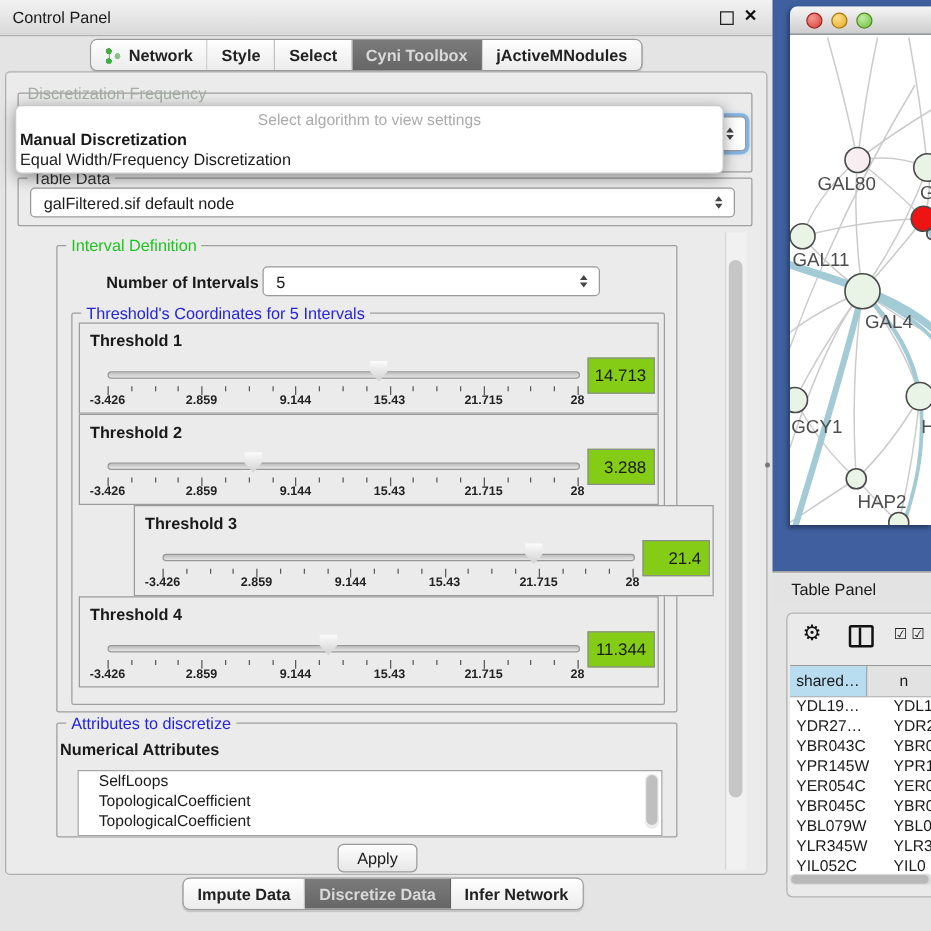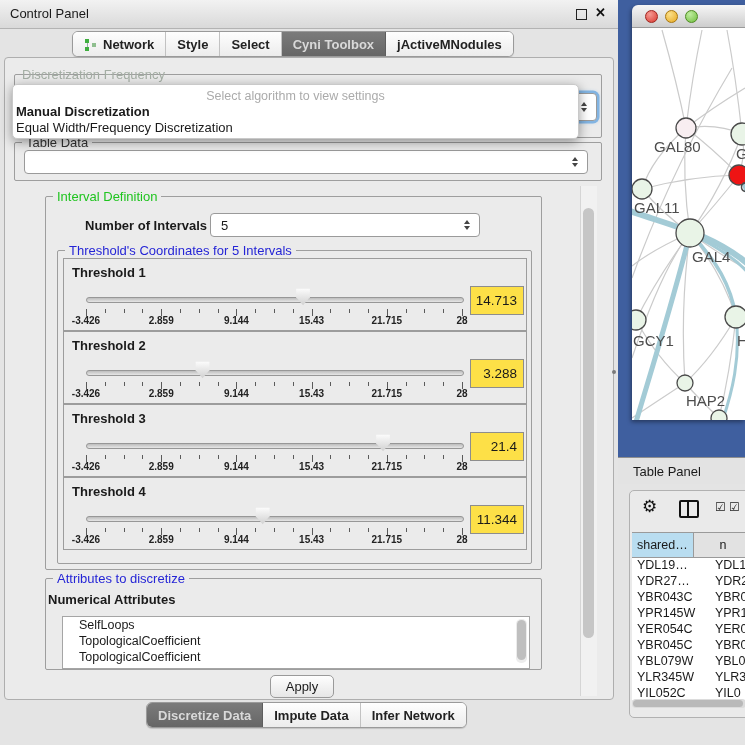--- a/index.html
+++ b/index.html
@@ -49,21 +49,21 @@
   #algo-faded-title{left:22px;top:67px;font-size:13px;color:#a4aea4;z-index:1;}
 
   .tbox{position:absolute;left:63px;width:462px;height:71px;border:1px solid #9c9c9c;background:#ebebeb;}
   .tbox .lbl{position:absolute;left:8px;top:6px;font-size:13px;font-weight:bold;}
   .track{position:absolute;left:22px;top:38px;width:376px;height:4px;border:1px solid #979797;
     border-radius:3px;background:linear-gradient(#bdbdbd,#e6e6e6);}
   .thumb{position:absolute;top:29px;width:15px;height:18px;background:linear-gradient(#fdfdfd,#cfcfcf);
     clip-path:polygon(4% 4%,96% 4%,96% 52%,50% 96%,4% 52%);filter:drop-shadow(0 0 1px #787878);}
   .tick{position:absolute;width:1px;background:#5a5a5a;}
   .ticklab{position:absolute;top:56px;transform:translateX(-50%);font-size:10px;font-weight:bold;color:#222;}
-  .valbox{position:absolute;left:406px;top:27px;width:54px;height:29px;background:#fde047;border:1px solid #8d8d8d;
+  .valbox{position:absolute;left:406px;top:27px;width:54px;height:29px;background:#84cc16;border:1px solid #8d8d8d;
     display:flex;align-items:center;justify-content:flex-end;padding-right:6px;box-sizing:border-box;font-size:13.5px;}
 
   #attr-list{left:62px;top:616px;width:466px;height:51px;background:#fff;border:1px solid #a5a5a5;overflow:hidden;}
   #attr-list .item{padding:1px 0 1px 16px;font-size:12.5px;}
   #attr-scroll{position:absolute;right:2px;top:2px;width:11px;height:44px;background:#ececec;border-radius:5px;}
   #attr-scroll i{position:absolute;left:1px;top:1px;width:9px;height:40px;background:#bfbfbf;border-radius:5px;}
 
   .push-btn{position:absolute;background:linear-gradient(#fefefe,#e6e6e6);border:1px solid #9a9a9a;
     border-radius:5px;font-size:13px;display:flex;align-items:center;justify-content:center;}
 
@@ -145,20 +145,21 @@
   <div class="abs" id="algo-popup">
     <div class="ph">Select algorithm to view settings</div>
     <div class="it1">Manual Discretization</div>
     <div class="it2">Equal Width/Frequency Discretization</div>
   </div>
 
   <div class="abs group" style="left:14px;top:142px;width:586px;height:37px;">
     <span class="gtitle" style="color:#333;">Table Data</span>
   </div>
   <div class="abs combo" style="left:24px;top:150px;width:564px;height:24px;">
+    <span>galFiltered.sif default node</span>
     <span class="stepper">
         <i class="up"></i>
         <i class="dn"></i>
       </span>
   </div>
 
   <div class="abs group" style="left:45px;top:196px;width:495px;height:372px;">
     <span class="gtitle green">Interval Definition</span>
   </div>
   <div class="abs" style="left:85px;top:218px;font-size:13px;font-weight:bold;">Number of Intervals</div>
@@ -233,21 +234,21 @@
         <div class="tick" style="left: 398px; top: 50px; height: 7px;"></div>
         <span class="ticklab" style="left: 22px;">-3.426</span>
         <span class="ticklab" style="left: 97.2px;">2.859</span>
         <span class="ticklab" style="left: 172.4px;">9.144</span>
         <span class="ticklab" style="left: 247.6px;">15.43</span>
         <span class="ticklab" style="left: 322.8px;">21.715</span>
         <span class="ticklab" style="left: 398px;">28</span>
         <div class="thumb" style="left: 131.059px;"></div>
         <div class="valbox">3.288</div>
       </div>
-      <div class="tbox abs" style="top: 404px;">
+      <div class="tbox abs" style="top: 404px; margin-left: 44px;">
         <div class="lbl">Threshold 3</div>
         <div class="track"></div>
         <div class="tick" style="left: 22px; top: 50px; height: 7px;"></div>
         <div class="tick" style="left: 40.8px; top: 50px; height: 4px;"></div>
         <div class="tick" style="left: 59.6px; top: 50px; height: 4px;"></div>
         <div class="tick" style="left: 78.4px; top: 50px; height: 4px;"></div>
         <div class="tick" style="left: 97.2px; top: 50px; height: 7px;"></div>
         <div class="tick" style="left: 116px; top: 50px; height: 4px;"></div>
         <div class="tick" style="left: 134.8px; top: 50px; height: 4px;"></div>
         <div class="tick" style="left: 153.6px; top: 50px; height: 4px;"></div>
@@ -327,25 +328,25 @@
     <span>Apply</span>
   </div>
 
   <div class="abs" id="v-scrollbar">
       <div id="v-thumb"></div>
     </div>
   <div class="abs" id="splitter-grip"></div>
 
   <div class="abs" style="left:146px;top:702px;">
     <div class="tabgroup" id="bottom-tabs">
+        <div class="tab">
+          <span>Impute Data</span>
+        </div>
         <div class="tab sel">
           <span>Discretize Data</span>
-        </div>
-        <div class="tab">
-          <span>Impute Data</span>
         </div>
         <div class="tab">
           <span>Infer Network</span>
         </div>
       </div>
   </div>
 
   <div class="abs" id="desktop"></div>
   <div class="abs" id="net-window">
     <div id="net-titlebar">

